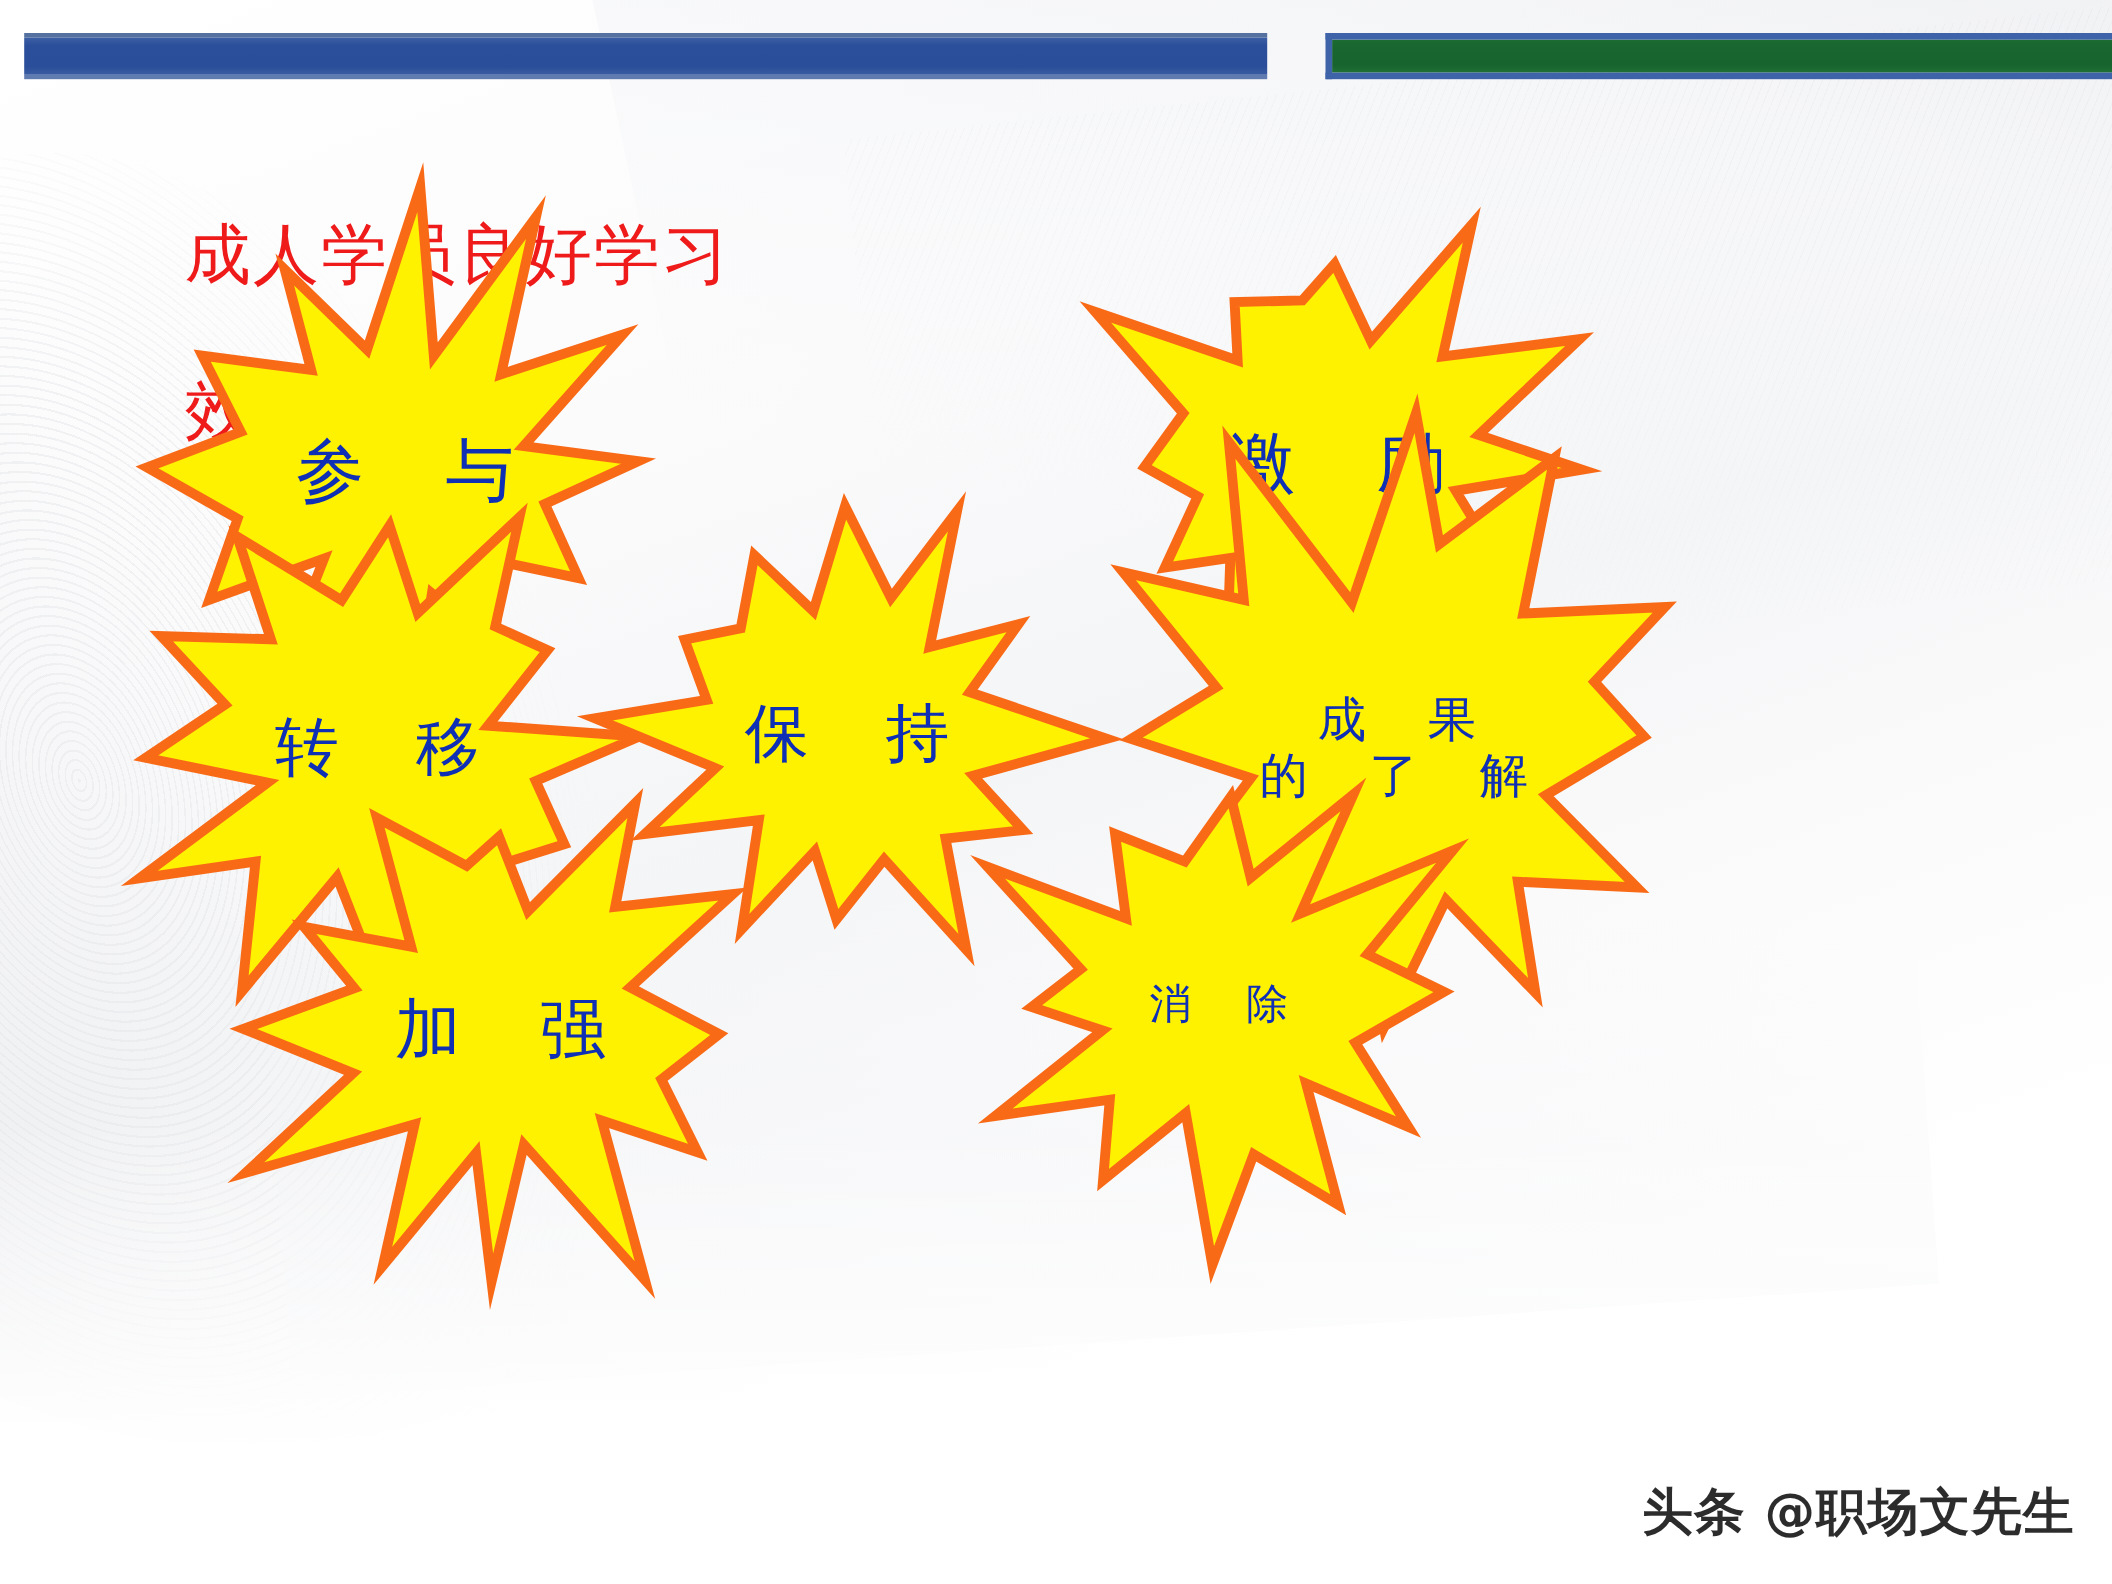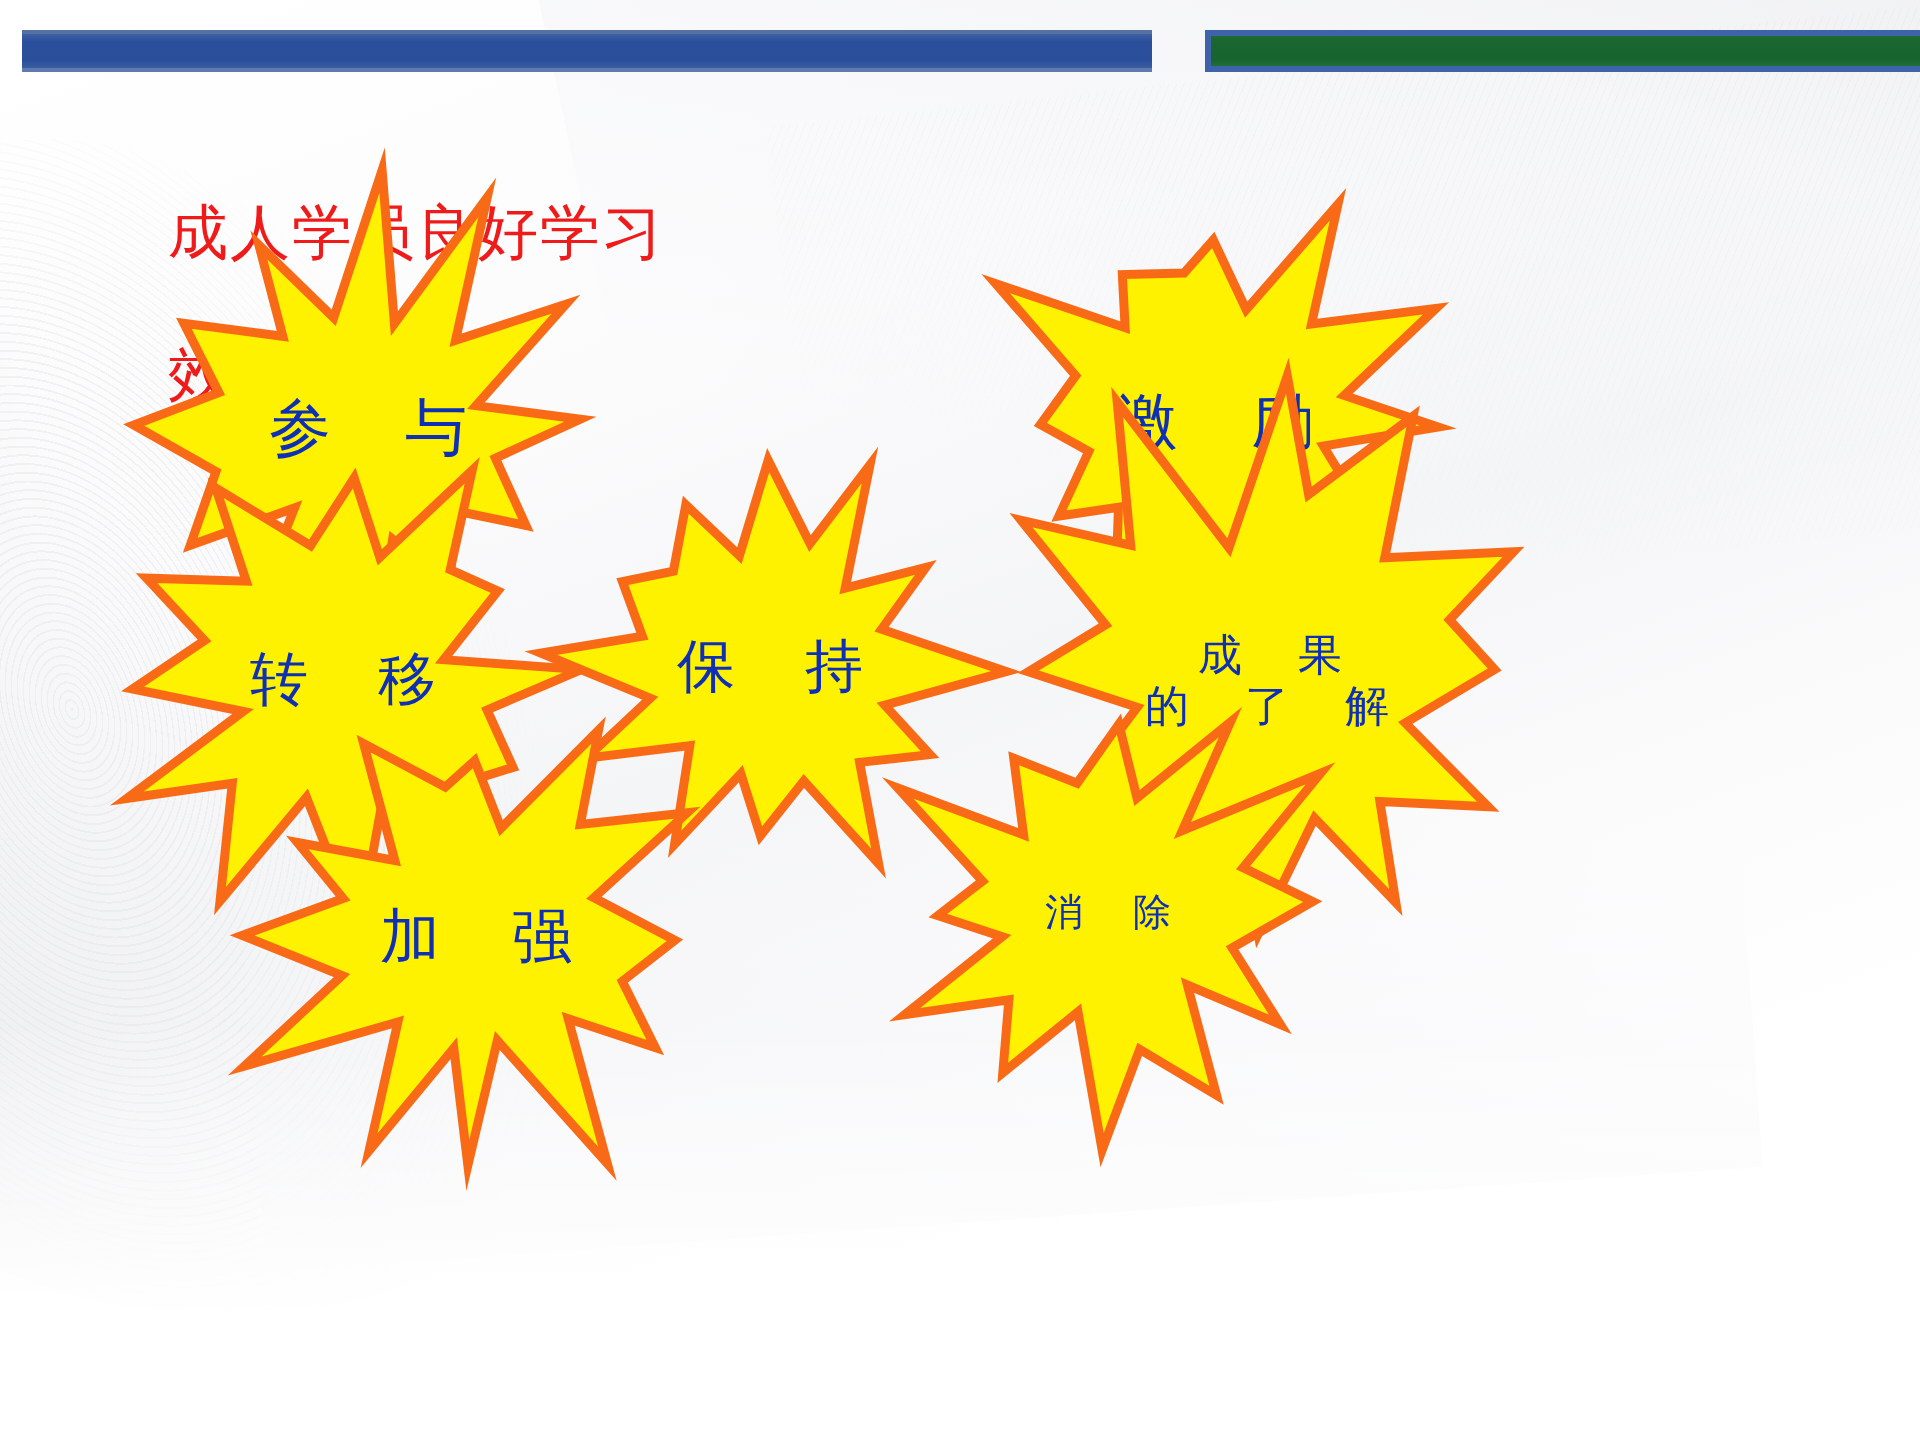--- a/index.html
+++ b/index.html
@@ -242,28 +242,29 @@
         </svg>
         <div class="burst-label" style="font-size: 58px; color: rgb(15, 47, 180);">保　持</div>
       </div>
       <div class="burst" style="left: 1000px; top: 480px; width: 540px; height: 400px;">
         <svg width="540" height="400" viewBox="0 0 200 148.15" preserveAspectRatio="none">
           <path d="M 106.4,-38.6 L 114.3,5.4 L 153.0,-23.6 L 142.5,28.8 L 190.2,26.6 L 166.5,51.8 L 183.2,70.2 L 150.1,90.0 L 180.8,121.0 L 140.7,119.1 L 146.6,156.5 L 116.5,125.2 L 95.6,168.2 L 87.7,126.0 L 61.5,148.3 L 53.6,122.0 L 22.8,121.4 L 50.8,84.2 L 10.5,71.0 L 39.1,53.6 L 7.8,14.9 L 48.4,24.2 L 43.4,-28.9 L 84.8,25.1 Z" fill="#FFF200" stroke="#F96A16" stroke-width="9" stroke-linejoin="miter" stroke-miterlimit="8" vector-effect="non-scaling-stroke"></path>
         </svg>
         <div class="burst-label" style="font-size: 44px; color: rgb(15, 47, 180); text-align: center;">成　果
 的　了　解</div>
       </div>
-      <div class="burst" style="left: 256px; top: 782px; width: 440px; height: 310px;">
+      <div class="burst" style="left: 235px; top: 782px; width: 440px; height: 310px;">
         <svg width="440" height="310" viewBox="0 0 200 140.91" preserveAspectRatio="none">
           <path d="M 99.4,-9.7 L 111.4,21.0 L 155.7,-23.6 L 147.4,19.3 L 196.0,14.0 L 153.6,52.6 L 190.4,71.9 L 166.5,90.6 L 181.5,120.7 L 141.9,107.6 L 159.7,173.5 L 109.7,117.5 L 96.3,174.2 L 89.9,121.0 L 51.4,167.6 L 64.5,109.1 L -5.2,129.1 L 39.1,88.0 L -6.3,69.7 L 39.6,52.9 L 18.8,27.5 L 63.1,35.7 L 48.9,-17.5 L 86.0,2.3 Z" fill="#FFF200" stroke="#F96A16" stroke-width="9" stroke-linejoin="miter" stroke-miterlimit="8" vector-effect="non-scaling-stroke"></path>
         </svg>
         <div class="burst-label" style="font-size: 60px; color: rgb(15, 47, 180);">加　强</div>
       </div>
       <div class="burst" style="left: 898px; top: 762px; width: 420px; height: 300px;">
         <svg width="420" height="300" viewBox="0 0 200 142.86" preserveAspectRatio="none">
           <path d="M 105.2,-18.0 L 113.8,17.1 L 158.3,-19.0 L 135.4,32.6 L 201.2,5.4 L 164.3,50.3 L 197.5,66.5 L 159.1,88.5 L 182.1,125.0 L 137.8,106.2 L 151.7,158.7 L 115.1,136.8 L 97.2,184.8 L 85.7,119.0 L 49.9,148.0 L 52.8,113.2 L 3.2,120.3 L 49.6,83.2 L 19.0,73.1 L 40.2,56.7 L -0.1,12.4 L 59.8,34.7 L 55.1,-1.8 L 85.3,10.1 Z" fill="#FFF200" stroke="#F96A16" stroke-width="9" stroke-linejoin="miter" stroke-miterlimit="8" vector-effect="non-scaling-stroke"></path>
         </svg>
         <div class="burst-label" style="font-size: 38px; color: rgb(15, 47, 180);">消　除</div>
       </div>
     </div>
 
+  <div id="watermark">头条 @职场文先生</div>
 
 </div>
 
 </body></html>

